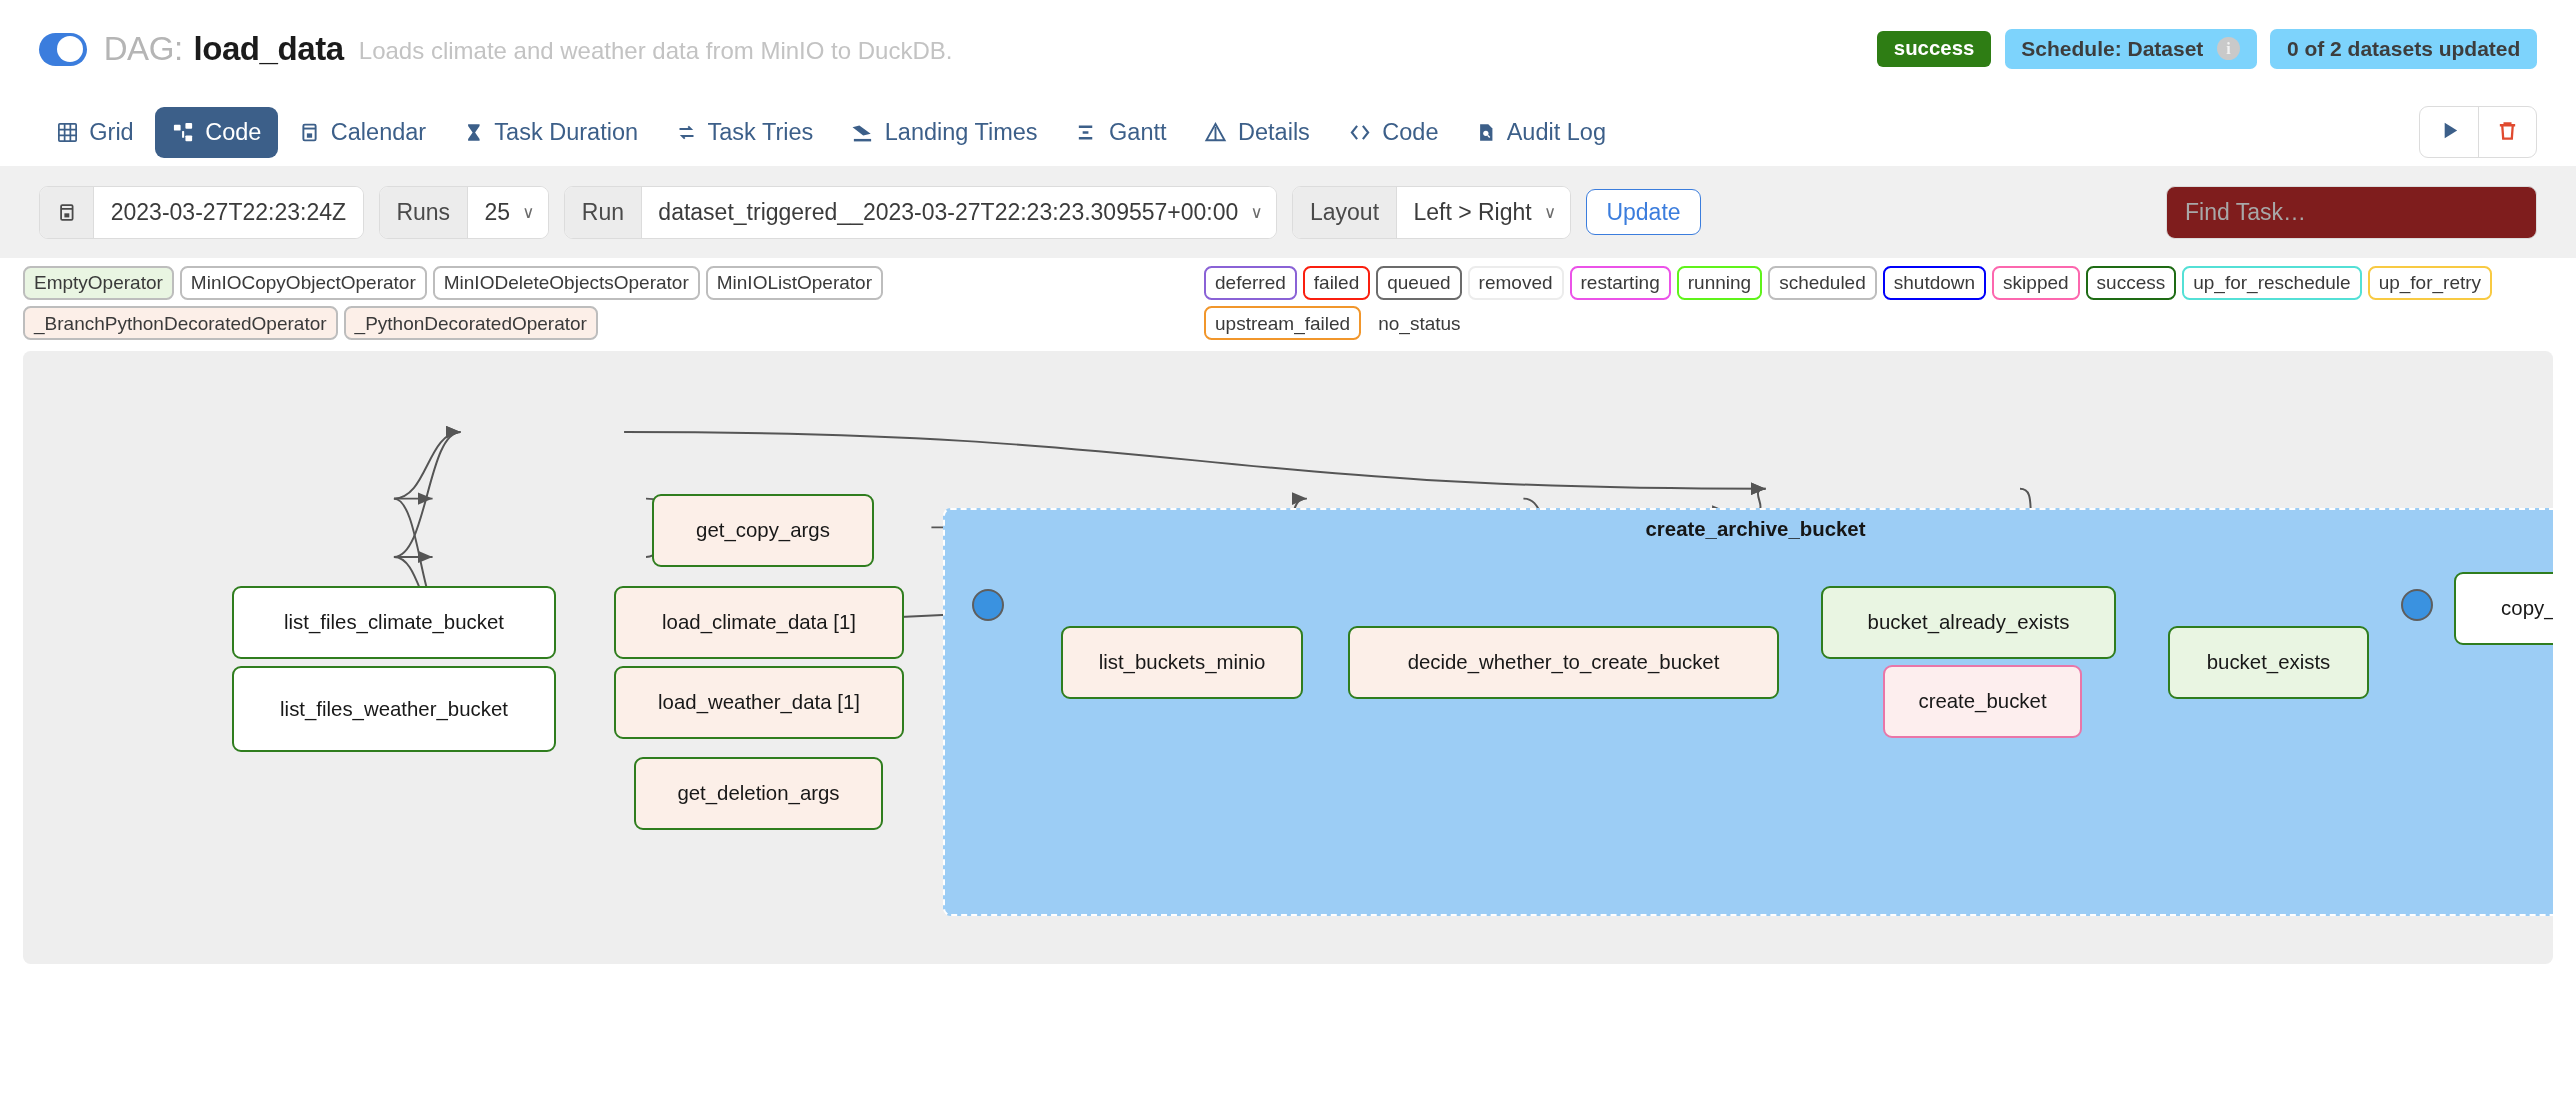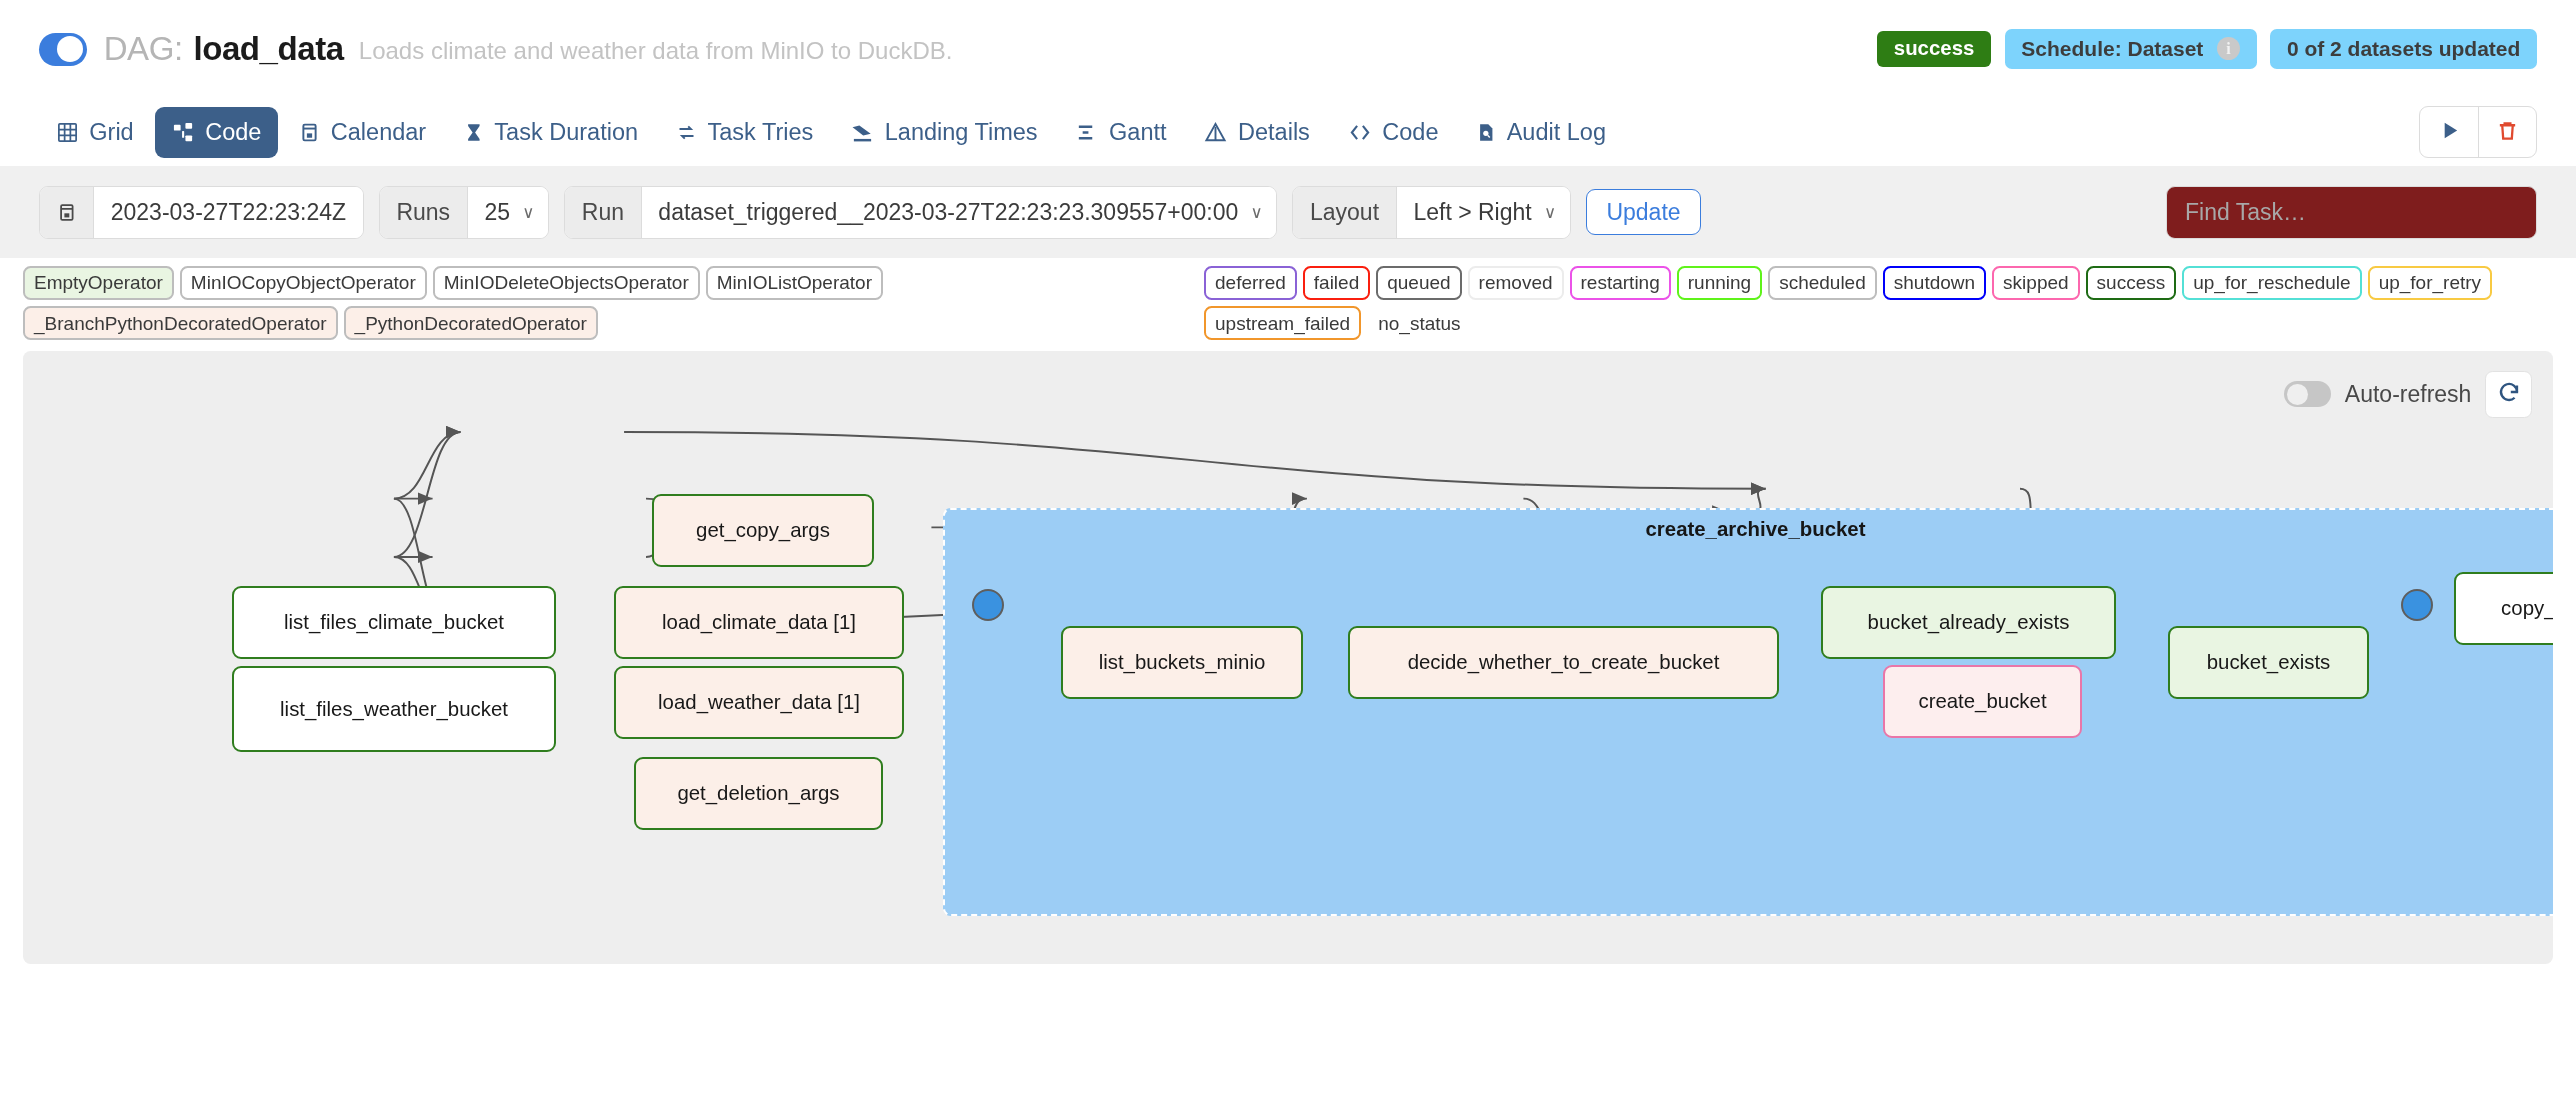--- a/index.html
+++ b/index.html
@@ -536,32 +536,20 @@
       <div class="chip" style="border-color: rgb(30, 107, 20);">success</div>
       <div class="chip" style="border-color: rgb(83, 224, 214);">up_for_reschedule</div>
       <div class="chip" style="border-color: rgb(248, 202, 67);">up_for_retry</div>
       <div class="chip" style="border-color: rgb(241, 150, 43);">upstream_failed</div>
       <div class="chip nostatus">no_status</div>
     </div>
 </div>
 
 <div class="canvas-wrap">
 
-  <div class="autorefresh">
-    <div class="switch"></div>
-    <span class="ar-label">Auto-refresh</span>
-    <div class="refresh-btn">
-      <span>
-        <svg width="24" height="24" viewBox="0 0 24 24" fill="none" stroke="#2f5580" stroke-width="2.3">
-          <path d="M20 11a8 8 0 1 0-2.4 5.7"></path>
-            <path d="M20 4.5V11h-6.2"></path>
-        </svg>
-      </span>
-    </div>
-  </div>
 
   <svg class="graph-svg" id="graph-edges" viewBox="0 0 3342 810" preserveAspectRatio="none">
     <defs>
       <marker id="arw" markerWidth="9" markerHeight="9" refX="7.6" refY="3.2" orient="auto">
         <path d="M0,0 L7.6,3.2 L0,6.4 z" fill="#555"></path>
       </marker>
     </defs>
     <g id="edge-paths" fill="none" stroke="#555" stroke-width="2.6" marker-end="url(#arw)">
         <path d="M490,195 C534,195 534,107 578,107"></path>
         <path d="M490,272 C534,272 534,107 578,107"></path>

